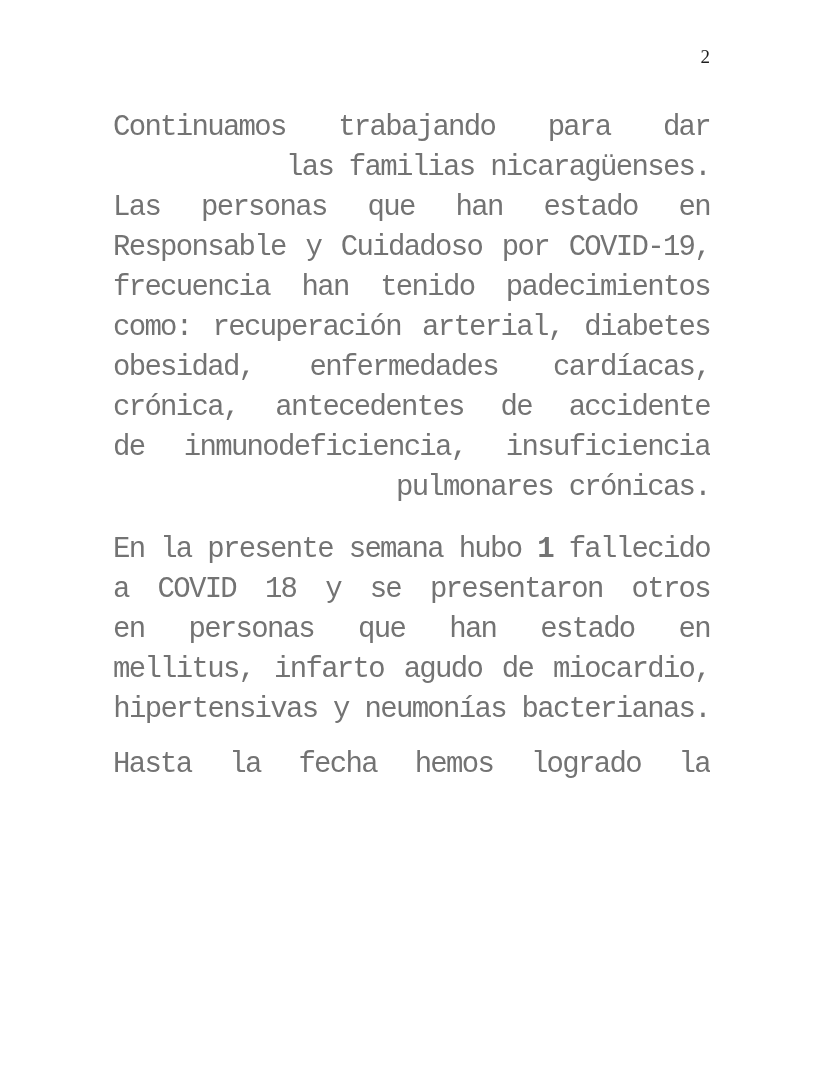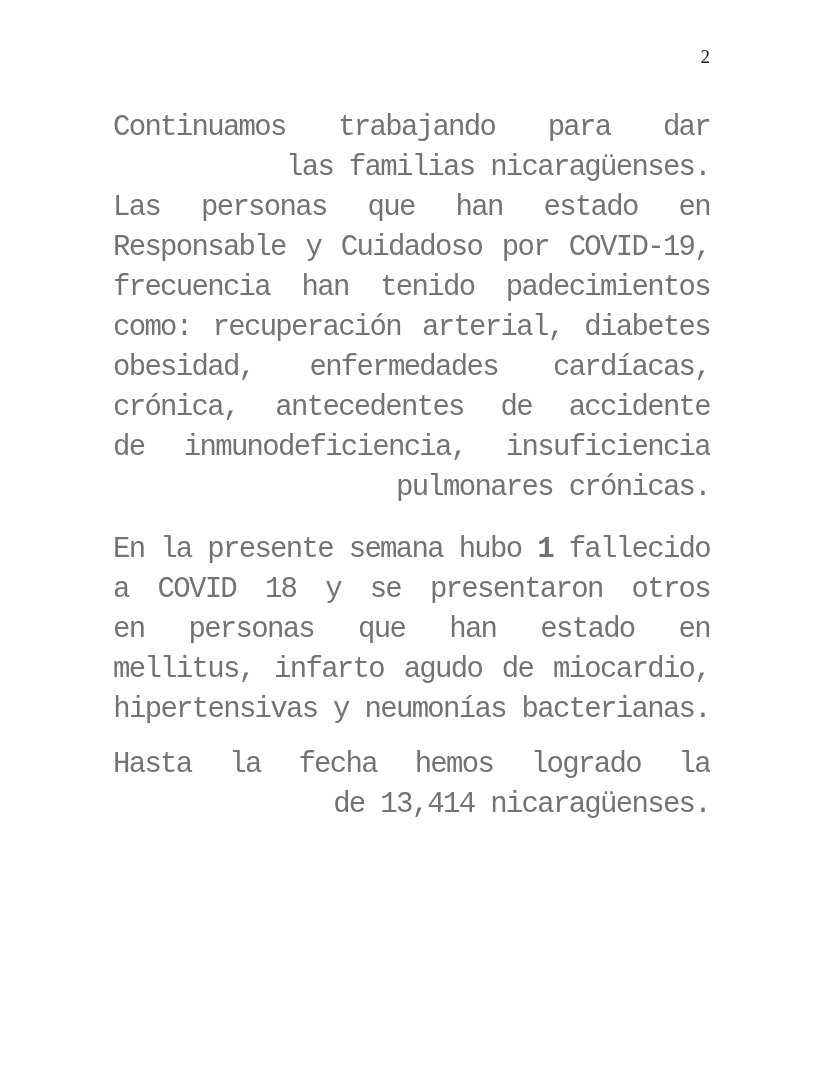--- a/index.html
+++ b/index.html
@@ -74,16 +74,15 @@
       </div>
       <div class="para" style="margin-top: 22px;">
         <div class="line just"><span class="">En la presente semana hubo </span><span class="bold">1</span><span class=""> fallecido asociados</span></div>
         <div class="line just"><span class="">a COVID 18 y se presentaron otros fallecimientos</span></div>
         <div class="line just"><span class="">en personas que han estado en seguimiento,</span></div>
         <div class="line just"><span class="">mellitus, infarto agudo de miocardio, crisis</span></div>
         <div class="line"><span class="">hipertensivas y neumonías bacterianas.</span></div>
       </div>
       <div class="para" style="margin-top: 15px;">
         <div class="line just"><span class="">Hasta la fecha hemos logrado la recuperación</span></div>
-        <div class="line"><span class="">de 13,414 nicaragüenses.</span></div>
       </div>
     </div>
 </div>
 
 </body></html>

